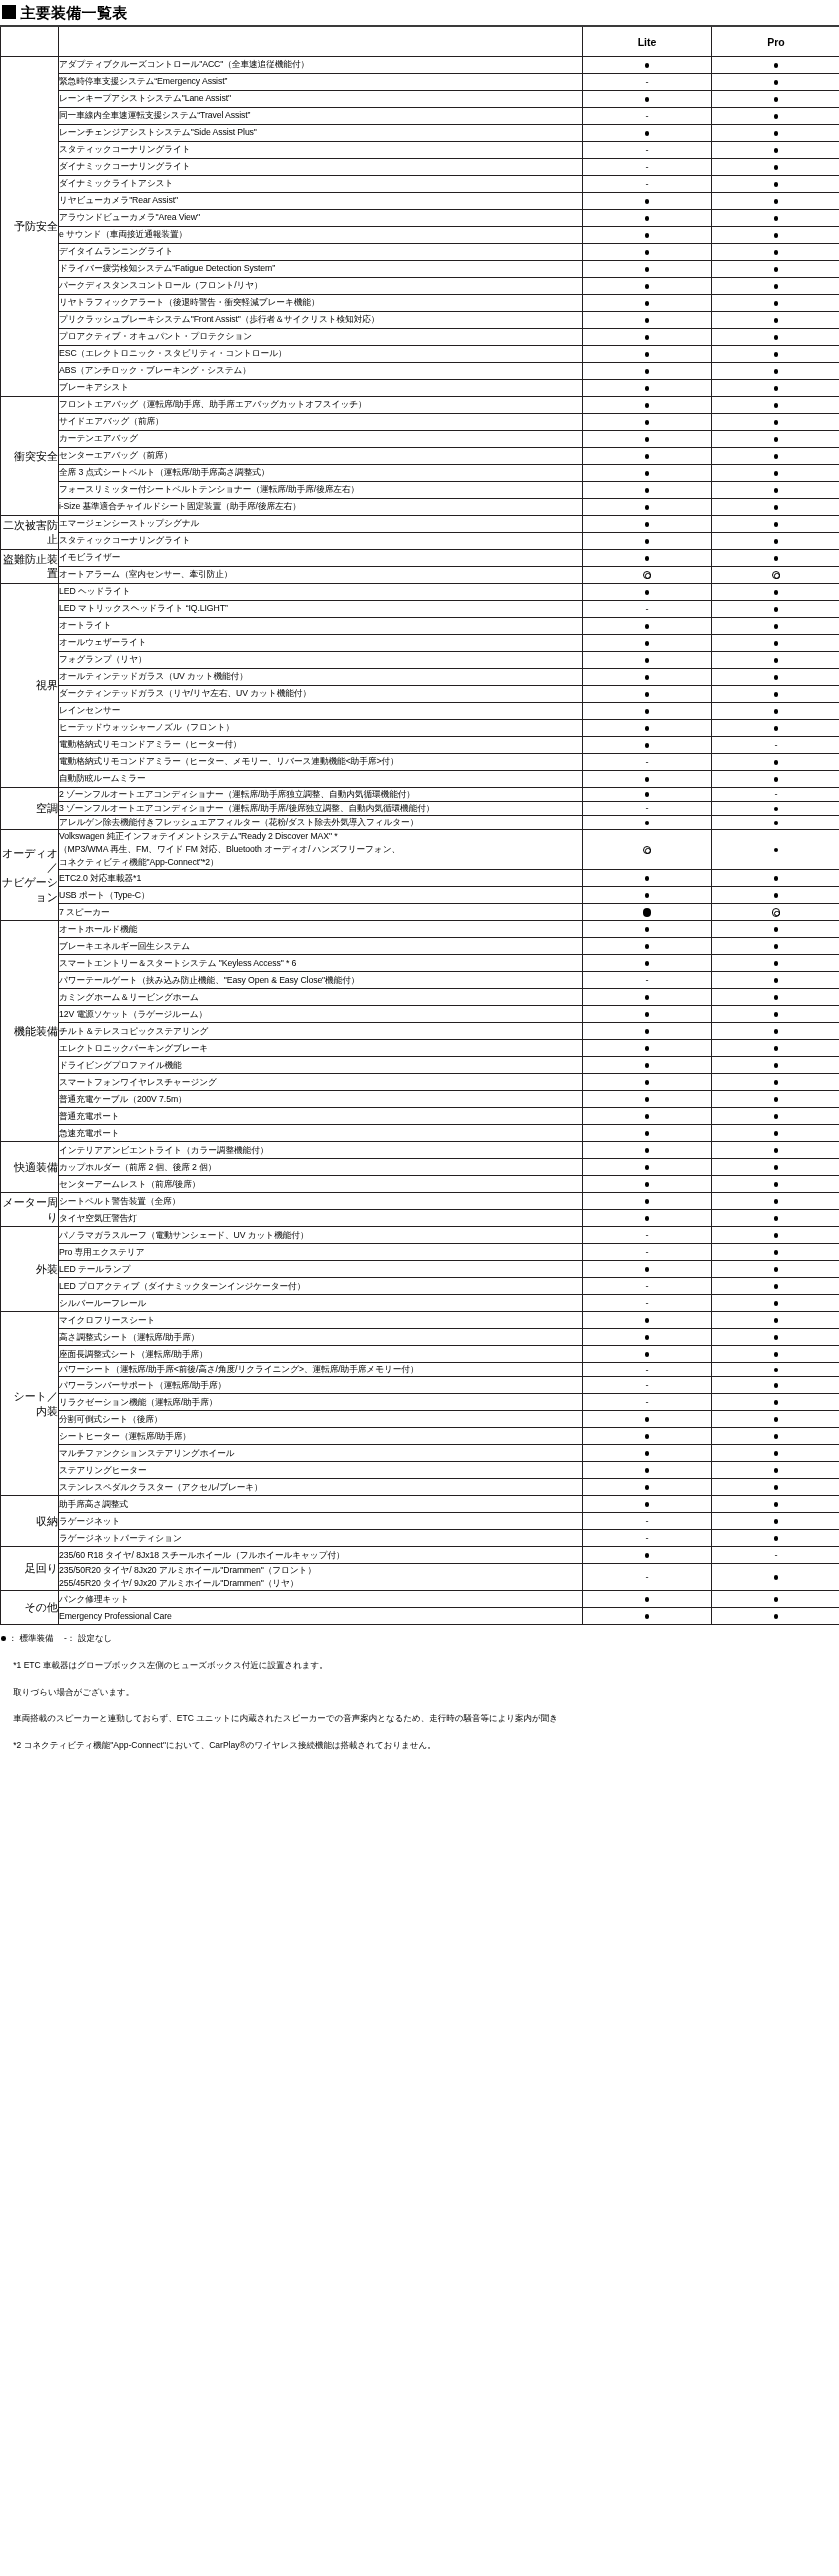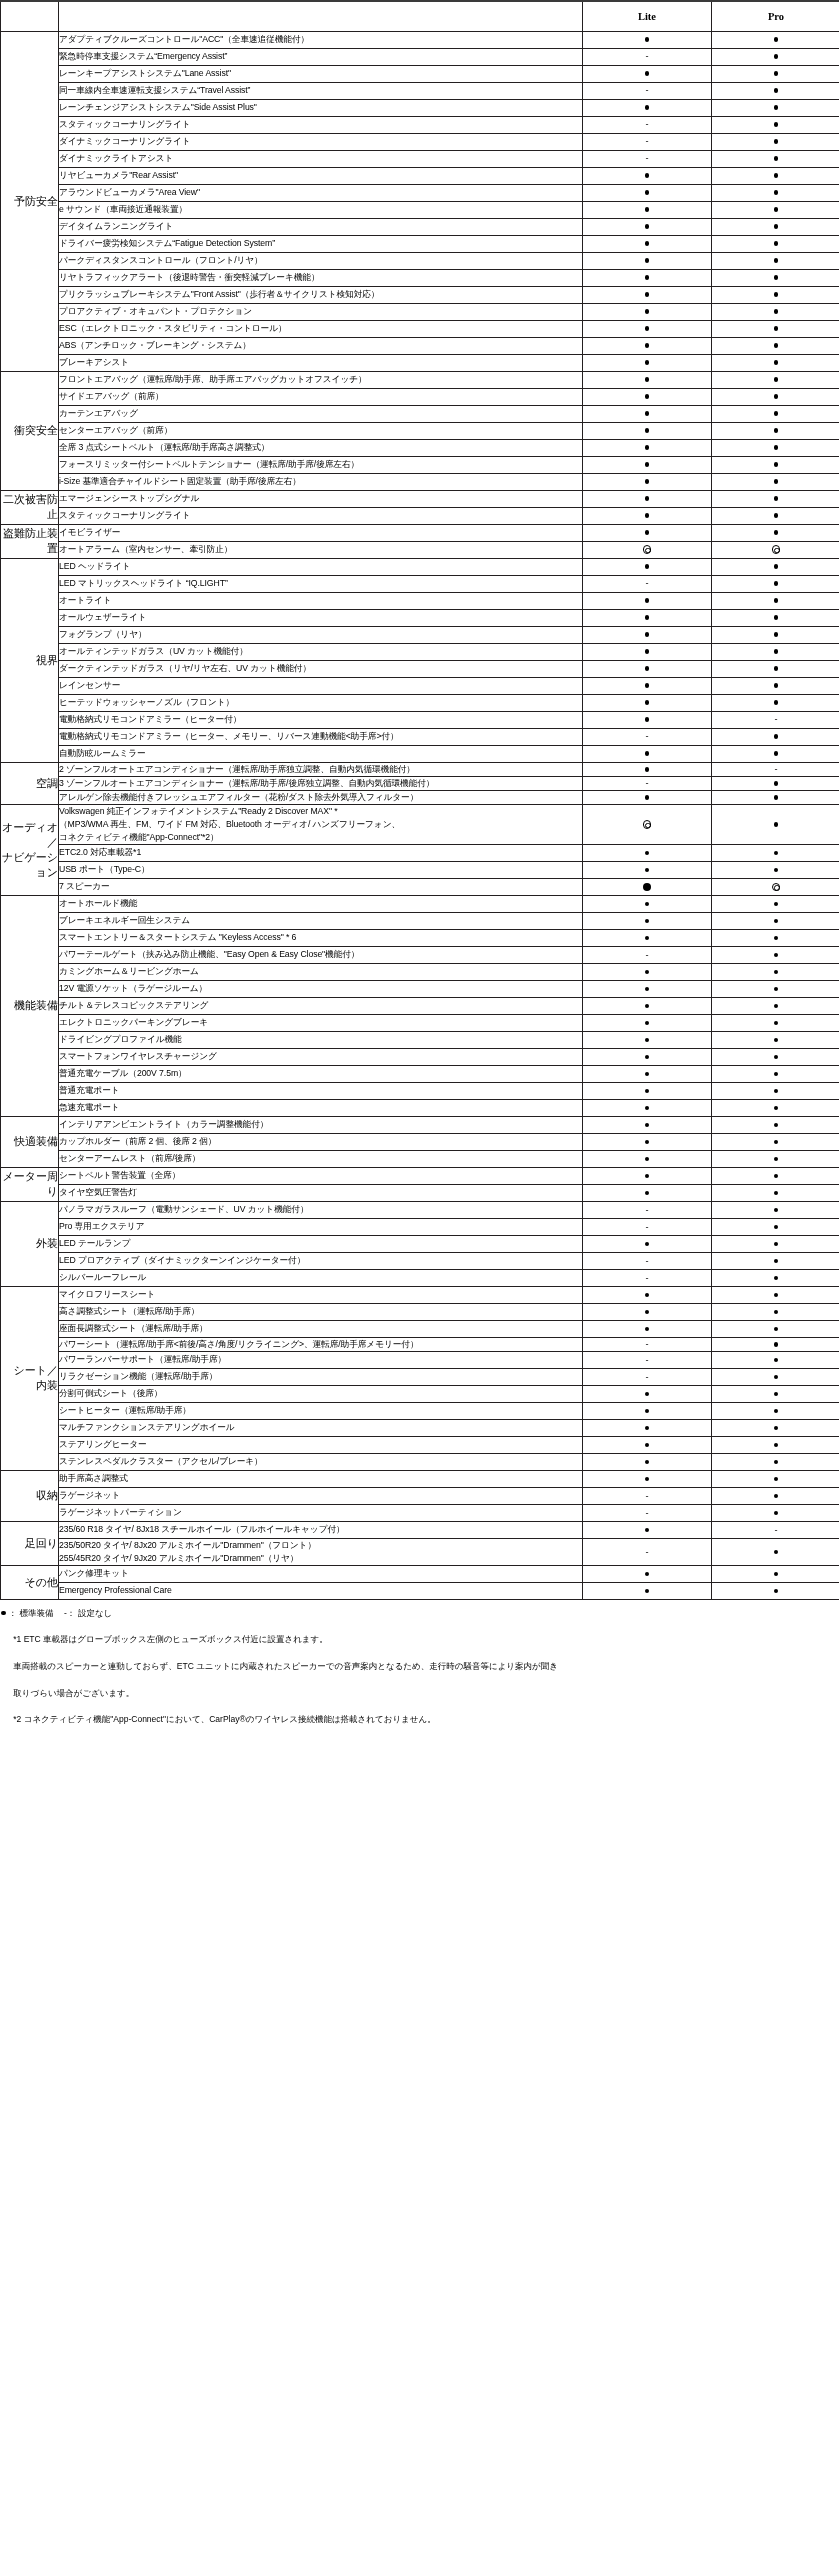--- a/index.html
+++ b/index.html
@@ -63,21 +63,21 @@
   tr.head-row > th { border-top: 2px solid #3a3a3a; border-bottom: 1.3px solid #231f20; }
   tr.sec-start > td { border-top: 1.3px solid #231f20; }
   tr.sec-end   > td { border-bottom: 1.3px solid #231f20; }
 
   th.head-blank { height: 30px; }
   th.head-lite, th.head-pro {
     font-size: 10.5px;
     font-weight: bold;
     text-align: center;
     vertical-align: middle;
-    font-family: Liberation Serif, serif;
+    font-family: Liberation Sans, sans-serif;
   }
 
   td.cat {
     text-align: right;
     vertical-align: middle;
     font-size: 11px;
     line-height: 1.35;
     padding: 1.3px 0.7px;
   }
   td.item {
@@ -156,20 +156,24 @@
     background: #000;
   }
   .notes .legend-line .sep { display:inline-block; width: 5.2px; }
   .notes p { margin: 12px; }
 </style>
 </head>
 <body>
 
 <div class="page">
 
+  <div class="title-row">
+    <span class="title-square"></span>
+    <span class="title-text">主要装備一覧表</span>
+  </div>
 
   <table class="spec">
     <colgroup>
       <col class="c-cat">
         <col class="c-item">
         <col class="c-lite">
         <col class="c-pro">
     </colgroup>
     <thead>
       <tr class="head-row">
@@ -656,19 +660,19 @@
   <div class="notes">
     <div class="legend-line">
       <span class="g-dot"></span>
       <span>：</span>
         <span>標準装備</span>
       <span class="sep"></span>
       <span>-：</span>
         <span>設定なし</span>
     </div>
     <p>*1 ETC 車載器はグローブボックス左側のヒューズボックス付近に設置されます。</p>
+    <p>取りづらい場合がございます。</p>
     <p>車両搭載のスピーカーと連動しておらず、ETC ユニットに内蔵されたスピーカーでの音声案内となるため、走行時の騒音等により案内が聞き</p>
-    <p>取りづらい場合がございます。</p>
     <p>*2 コネクティビティ機能"App-Connect"において、CarPlay®のワイヤレス接続機能は搭載されておりません。</p>
   </div>
 
 </div>
 
 
 </body></html>

